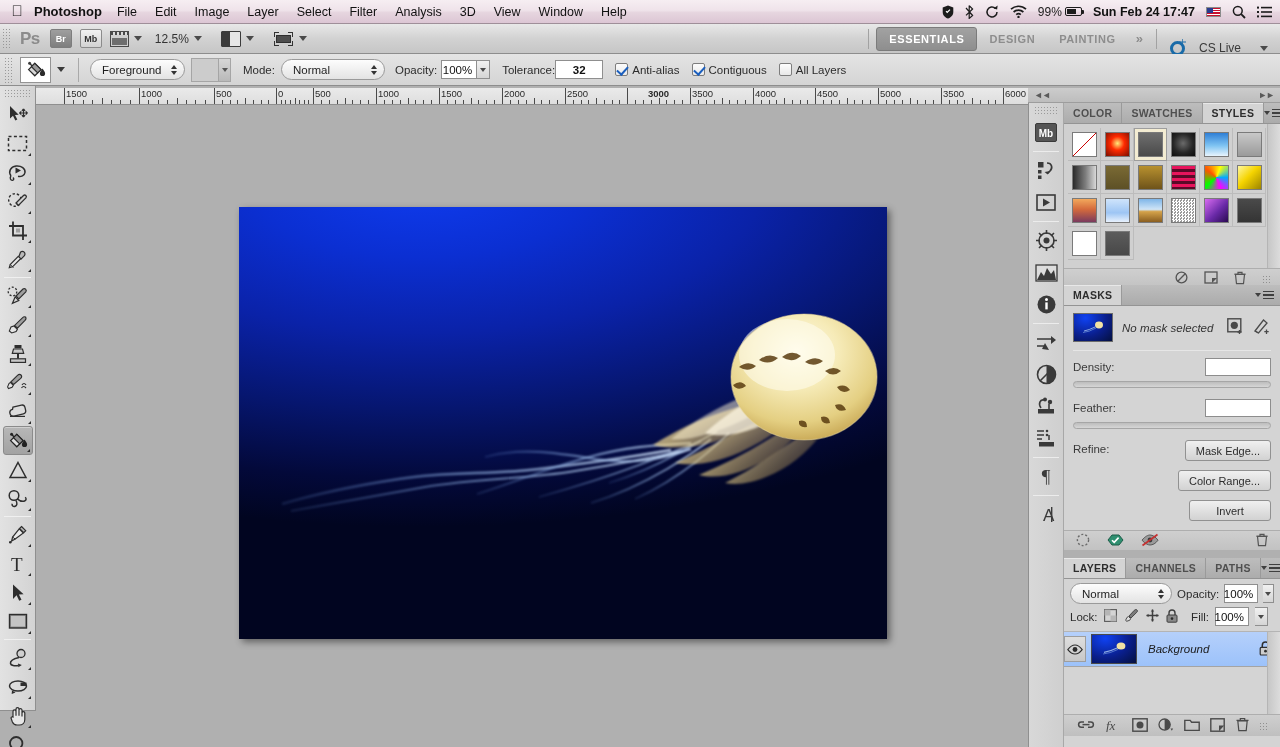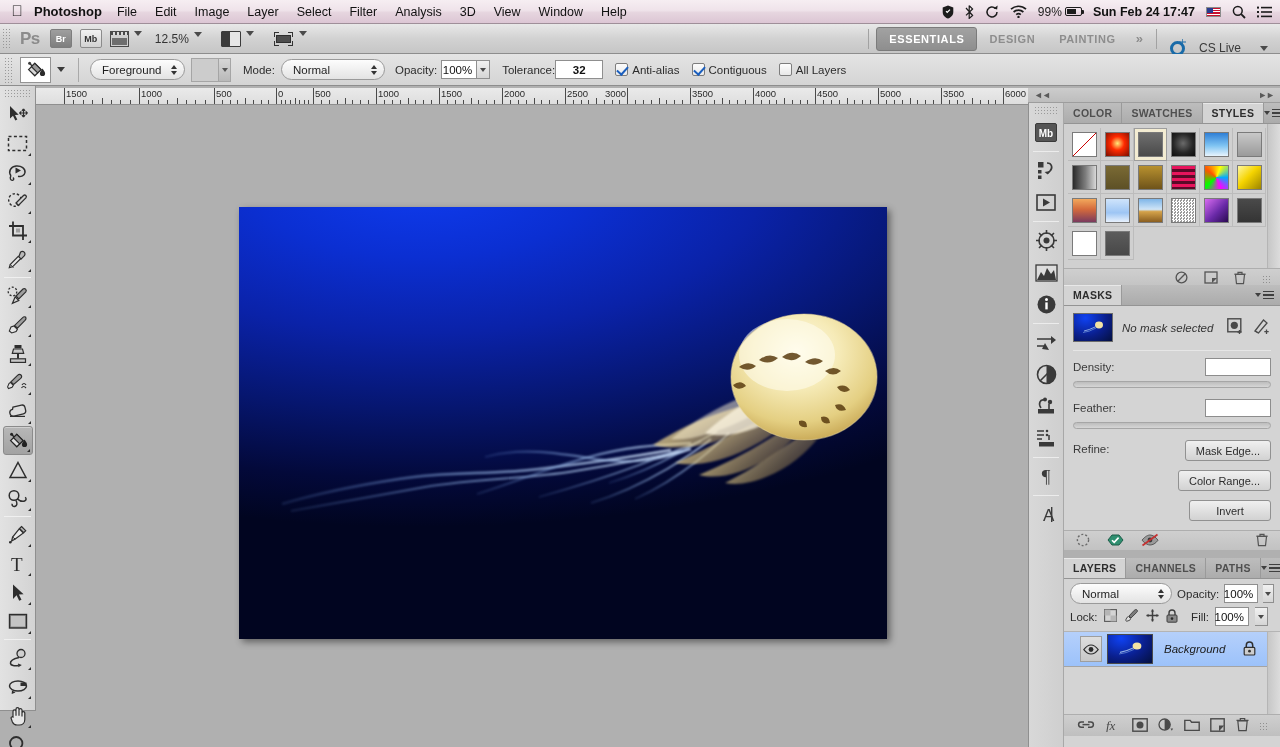--- a/index.html
+++ b/index.html
@@ -65,21 +65,21 @@
   }
   .sqbtn {
     width: 22px; height: 19px; border: 1px solid #7d7d7d; border-radius: 2px;
     background: linear-gradient(to bottom, #9f9f9f, #7e7e7e);
     color: #fff; font-size: 9px; font-weight: bold; display: flex;
     align-items: center; justify-content: center; margin-right: 8px;
   }
   .sqbtn.light {
     background: linear-gradient(to bottom, #f2f2f2, #d2d2d2); color: #333; border-color: #8b8b8b;
   }
-  .ab-item { display: flex; align-items: flex-start; margin-right: 7px; }
+  .ab-item { display: flex; align-items: center; margin-right: 7px; }
   .caret-dn { width: 0; height: 0; border-left: 4px solid transparent; border-right: 4px solid transparent;
     border-top: 5px solid #4a4a4a; margin-left: 5px; }
   .zoomval { font-size: 12px; color: #333; margin-left: 6px; }
   .ico-screen {
     width: 20px; height: 16px; border: 1.5px solid #3b3b3b; border-radius: 1px;
     background: linear-gradient(to right, #3b3b3b 0 45%, #e6e6e6 45% 100%);
   }
   .ico-film {
     width: 19px; height: 16px; border: 1.5px solid #4a4a4a; background: #cfcfcf; position: relative;
   }
@@ -332,21 +332,21 @@
     border-top: 1px solid #aeaeae; display: flex; align-items: center;
     padding: 0 12px; gap: 17px;
   }
 
   
   .layers-body { background: #d4d4d4; }
   .lay-row1 { display: flex; align-items: center; padding: 4px 6px 3px 6px; gap: 5px; }
   .lay-row2 { display: flex; align-items: center; padding: 0 12px 5px 6px; gap: 6px; }
   .lay-list { background: #d4d4d4; height: 83px; position: relative; border-top: 1px solid #b4b4b4;}
   .lay-item {
-    height: 35px; display: flex; align-items: center; gap: 5px; padding: 0 16px;
+    height: 35px; display: flex; align-items: center; gap: 5px; padding: 0 0;
     background: linear-gradient(to bottom,#b5d0fb,#9cc2fa);
     border-bottom: 1px solid #a4a4a4;
   }
   .lay-eye {
     width: 22px; height: 26px; background: linear-gradient(to bottom,#dedede,#c8c8c8);
     border: 1px solid #9e9e9e; display: flex; align-items: center; justify-content: center;
   }
   .lay-thumb {
     width: 46px; height: 30px; border: 1px solid #4a4a4a;
     background: radial-gradient(ellipse at 30% 12%, #0f42f3, #0a1f8d 55%, #04103f 100%);
@@ -802,21 +802,21 @@
       <div class="tk" style="left: 521.125px; height: 4px;"></div>
       <div class="lb" style="left: 529px;">2500</div>
       <div class="tk" style="left: 529px; height: 16px;"></div>
       <div class="tk" style="left: 536.75px; height: 4px;"></div>
       <div class="tk" style="left: 544.5px; height: 4px;"></div>
       <div class="tk" style="left: 552.25px; height: 4px;"></div>
       <div class="tk" style="left: 560px; height: 6px;"></div>
       <div class="tk" style="left: 567.75px; height: 4px;"></div>
       <div class="tk" style="left: 575.5px; height: 4px;"></div>
       <div class="tk" style="left: 583.25px; height: 4px;"></div>
-      <div class="lb" style="left: 567px;">3000</div>
+      <div class="lb" style="left: 610px; font-weight: bold;">3000</div>
       <div class="tk" style="left: 591px; height: 16px;"></div>
       <div class="tk" style="left: 598.875px; height: 4px;"></div>
       <div class="tk" style="left: 606.75px; height: 4px;"></div>
       <div class="tk" style="left: 614.625px; height: 4px;"></div>
       <div class="tk" style="left: 622.5px; height: 6px;"></div>
       <div class="tk" style="left: 630.375px; height: 4px;"></div>
       <div class="tk" style="left: 638.25px; height: 4px;"></div>
       <div class="tk" style="left: 646.125px; height: 4px;"></div>
       <div class="lb" style="left: 654px;">3500</div>
       <div class="tk" style="left: 654px; height: 16px;"></div>

